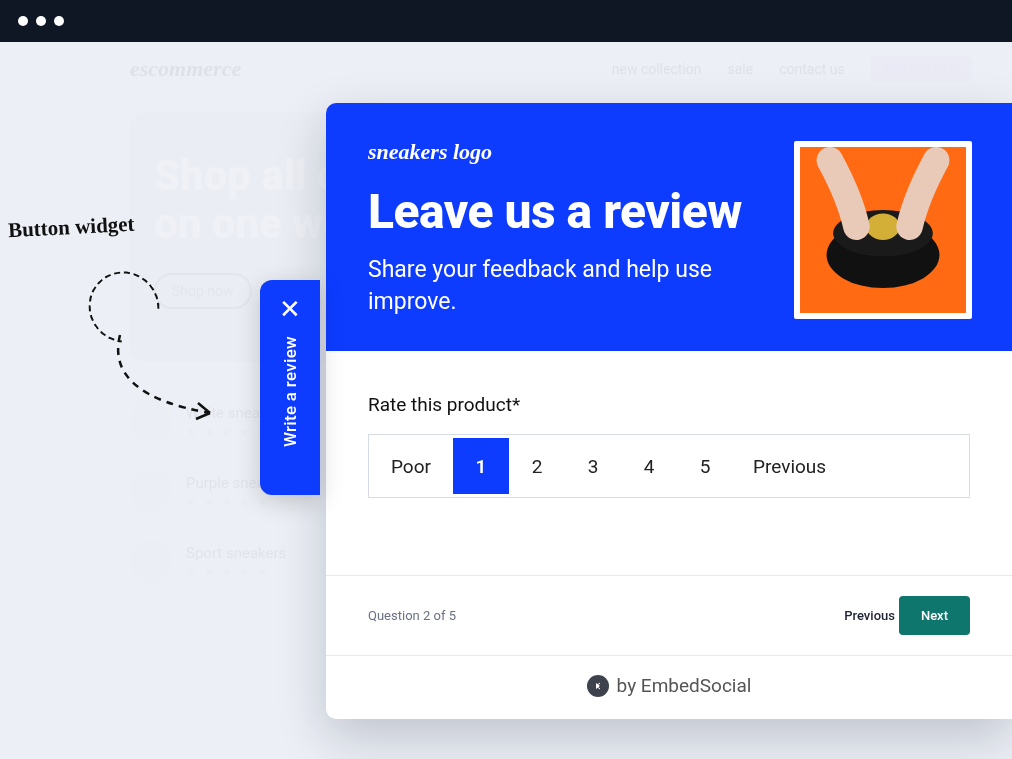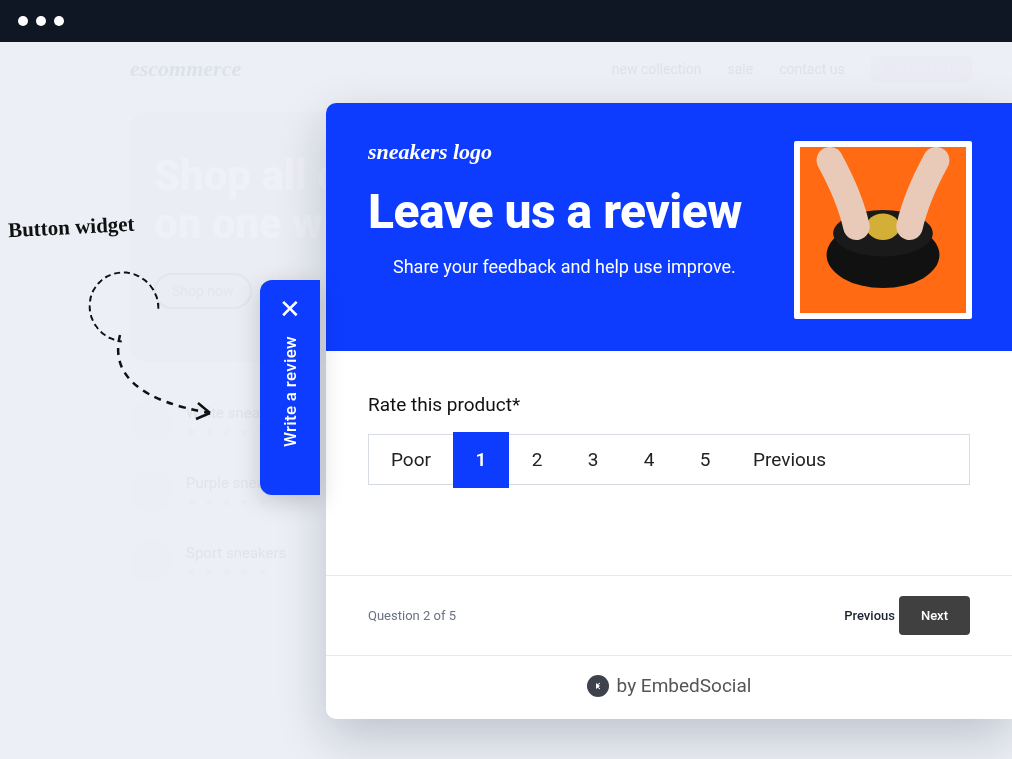--- a/index.html
+++ b/index.html
@@ -35,36 +35,36 @@
   .write-tab { position: absolute; top: 280px; left: 260px; z-index: 30; background: #0d3cff; color: #fff; width: 60px; height: 215px; border-radius: 12px 0 0 12px; display: flex; flex-direction: column; align-items: center; padding: 16px 0; box-shadow: 0 6px 24px rgba(0,0,0,.18); }
   .write-tab .x { font-size: 26px; font-weight: 300; margin-bottom: 8px; line-height: 1; }
   .write-tab .vtext { writing-mode: vertical-rl; transform: rotate(180deg); font-size: 17px; font-weight: 500; letter-spacing: .3px; margin-top: 6px; }
 
   
   .modal { position: absolute; top: 103px; left: 326px; right: 0; bottom: 40px; background: #fff; border-radius: 10px 0 0 10px; box-shadow: 0 18px 50px rgba(10,20,50,.2); z-index: 20; display: flex; flex-direction: column; overflow: hidden; }
   .modal-head { background: #0d3cff; color: #fff; padding: 36px 40px 32px 42px; display: flex; gap: 28px; align-items: flex-start; }
   .modal-head-left { flex: 1; }
   .logo { font-family: Georgia, serif; font-style: italic; font-weight: 700; font-size: 22px; margin-bottom: 18px; }
   .modal-title { font-size: 48px; font-weight: 800; letter-spacing: -0.5px; margin-bottom: 14px; }
-  .modal-sub { font-size: 18px; line-height: 1.4; font-weight: 400; max-width: 380px; margin-left: 25px; }
+  .modal-sub { font-size: 23px; line-height: 1.4; font-weight: 400; max-width: 380px; }
   .prod-img-wrap { width: 178px; height: 178px; background: #fff; padding: 6px; border-radius: 2px; flex-shrink: 0; margin-top: 2px;}
   .prod-img { width: 100%; height: 100%; background: #ff6a13; position: relative; overflow: hidden; }
 
   .modal-body { padding: 42px 42px 24px 42px; }
   .q-label { font-weight: 400; font-size: 19px; color: #111; margin-bottom: 18px; }
-  .rating-row { border: 1px solid #d7dbe3; display: flex; align-items: center; font-size: 19px; color: #222; height: 51px; }
+  .rating-row { border: 1px solid #d7dbe3; display: flex; align-items: center; font-size: 19px; color: #222; height: 64px; }
   .rating-row .lbl-poor { padding: 0 22px; }
   .rating-row .lbl-exc { padding: 0 22px 0 20px; }
   .num { width: 56px; height: 56px; display: flex; align-items: center; justify-content: center; margin: 0 0px; cursor: pointer; }
   .num.sel { background: #0d3cff; color: #fff; font-weight: 600; }
 
   .modal-footer { margin-top: auto; border-top: 1px solid #e6e9ef; padding: 20px 42px; display: flex; align-items: center; font-size: 13px; color: #3a4252; }
   .qcount { flex: 1; color: #6a7183; }
   .prev { color: #1d2230; font-weight: 500; cursor: pointer; padding: 10px 4px; }
-  .next { background: #404040; color: #fff; padding: 12px 22px; border-radius: 4px; font-weight: 500; cursor: pointer; }
+  .next { background: #0f766e; color: #fff; padding: 12px 22px; border-radius: 4px; font-weight: 500; cursor: pointer; }
 
   .powered { border-top: 1px solid #e6e9ef; padding: 18px 0 22px; display: flex; align-items: center; justify-content: center; gap: 8px; color: #555; font-size: 19px; }
   .es-ico { width: 22px; height: 22px; background: #3d424d; border-radius: 50%; display: flex; align-items: center; justify-content: center; }
   .es-ico svg { width: 12px; height: 12px; }
 </style>
 </head>
 <body>
 
 <div class="titlebar">
   <div class="dot"></div>

